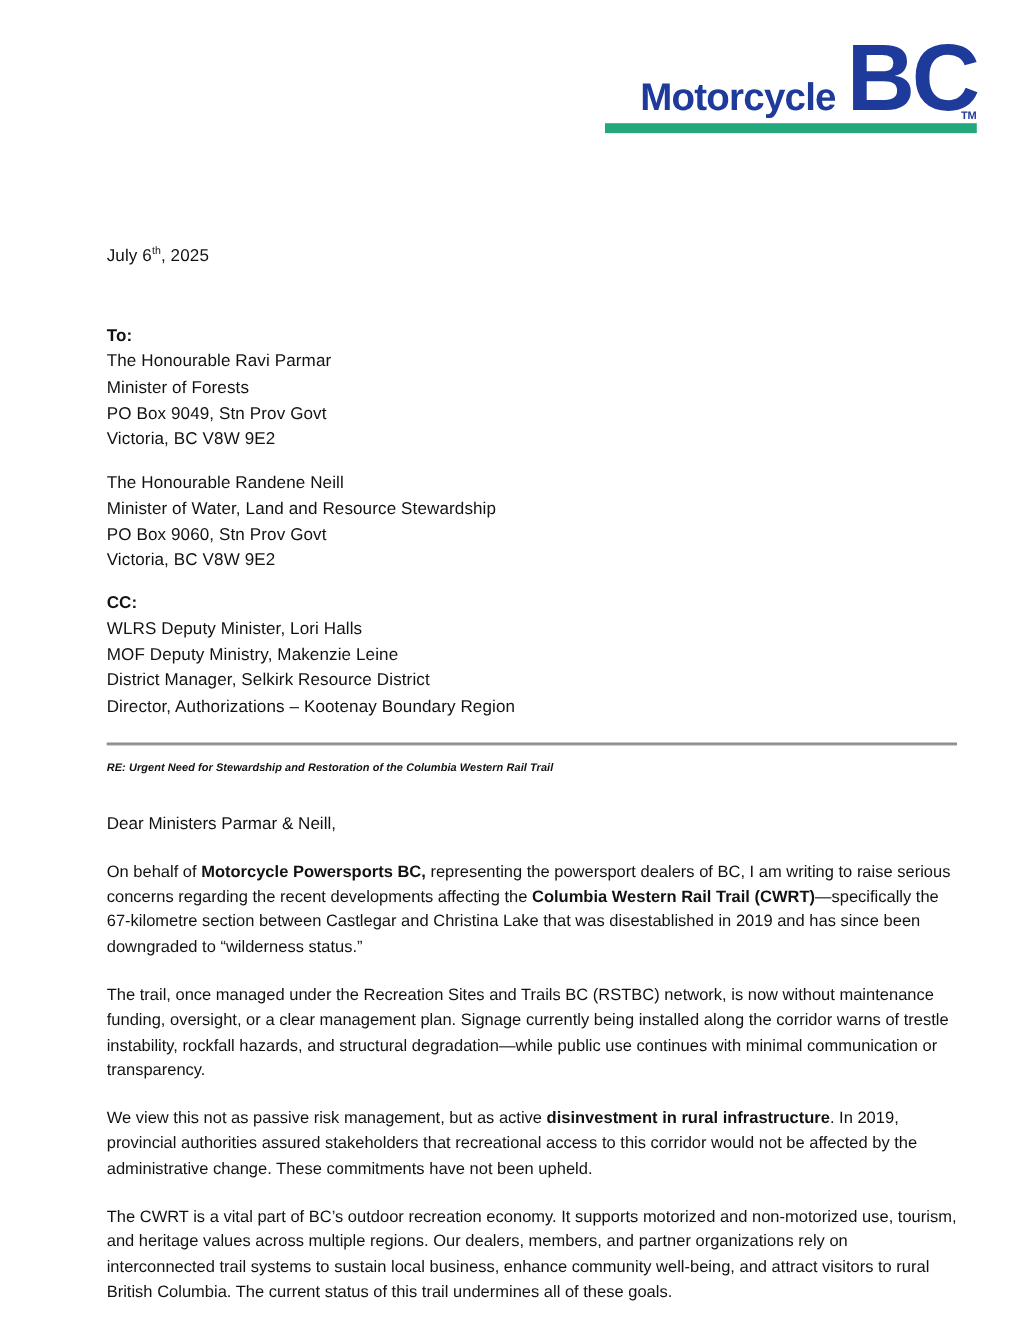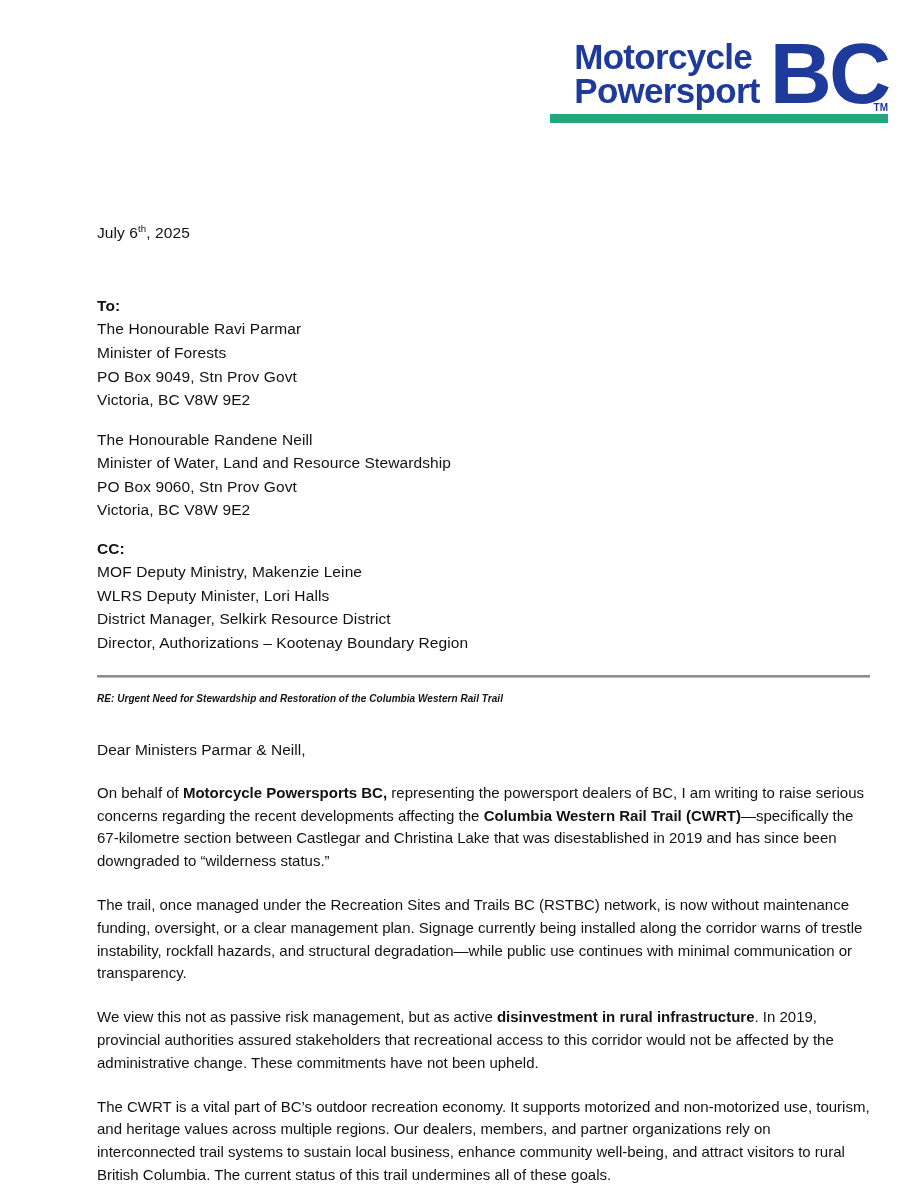--- a/index.html
+++ b/index.html
@@ -152,21 +152,20 @@
     font-weight: 700;
   }
 </style>
 </head>
 <body>
 
 <div class="letterhead">
   <div class="logo-row">
     <div class="logo-words">
       <span class="logo-word">Motorcycle</span>
-      <span class="logo-word">Powersport</span>
     </div>
     <div class="logo-bc-wrap">
       <span class="logo-bc">BC</span>
       <span class="logo-tm">TM</span>
     </div>
   </div>
   <div class="logo-bar"></div>
 </div>
 
 <div class="doc">
@@ -184,22 +183,22 @@
     <div class="addr-group spaced">
       <div class="addr-line">The Honourable Randene Neill</div>
       <div class="addr-line">Minister of Water, Land and Resource Stewardship</div>
       <div class="addr-line">PO Box 9060, Stn Prov Govt</div>
       <div class="addr-line">Victoria, BC V8W 9E2</div>
     </div>
   </div>
 
   <div class="cc-block">
     <div class="addr-heading">CC:</div>
+    <div class="addr-line">WLRS Deputy Minister, Lori Halls</div>
     <div class="addr-line">MOF Deputy Ministry, Makenzie Leine</div>
-    <div class="addr-line">WLRS Deputy Minister, Lori Halls</div>
     <div class="addr-line">District Manager, Selkirk Resource District</div>
     <div class="addr-line">Director, Authorizations – Kootenay Boundary Region</div>
   </div>
 
   <div class="divider"></div>
 
   <div class="re-line">RE: Urgent Need for Stewardship and Restoration of the Columbia Western Rail Trail</div>
 
   <div class="salutation">Dear Ministers Parmar &amp; Neill,</div>
 

